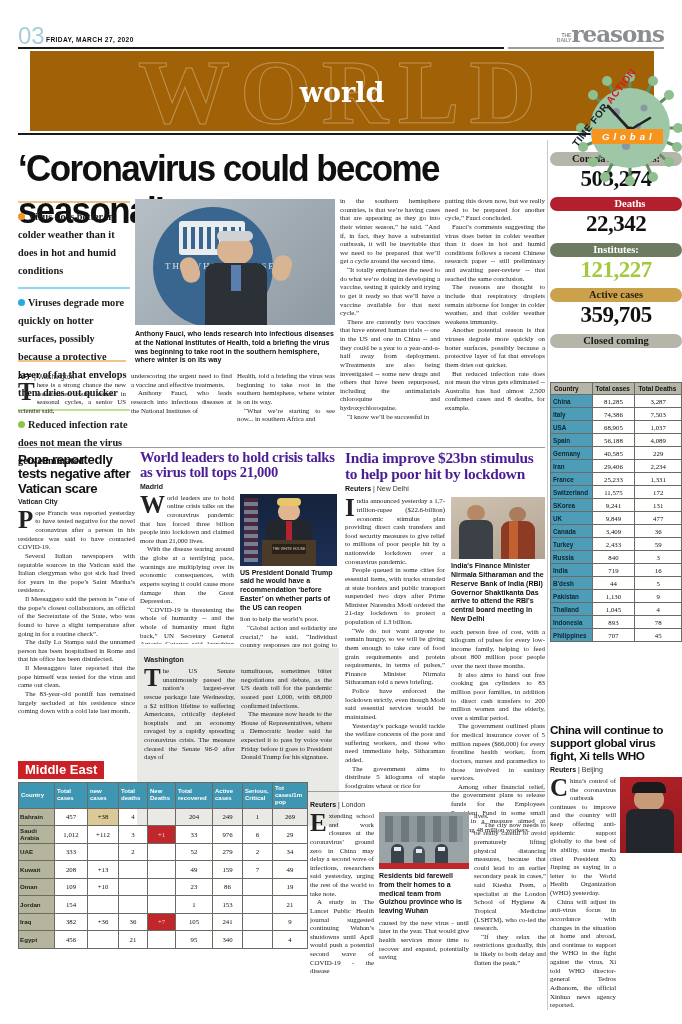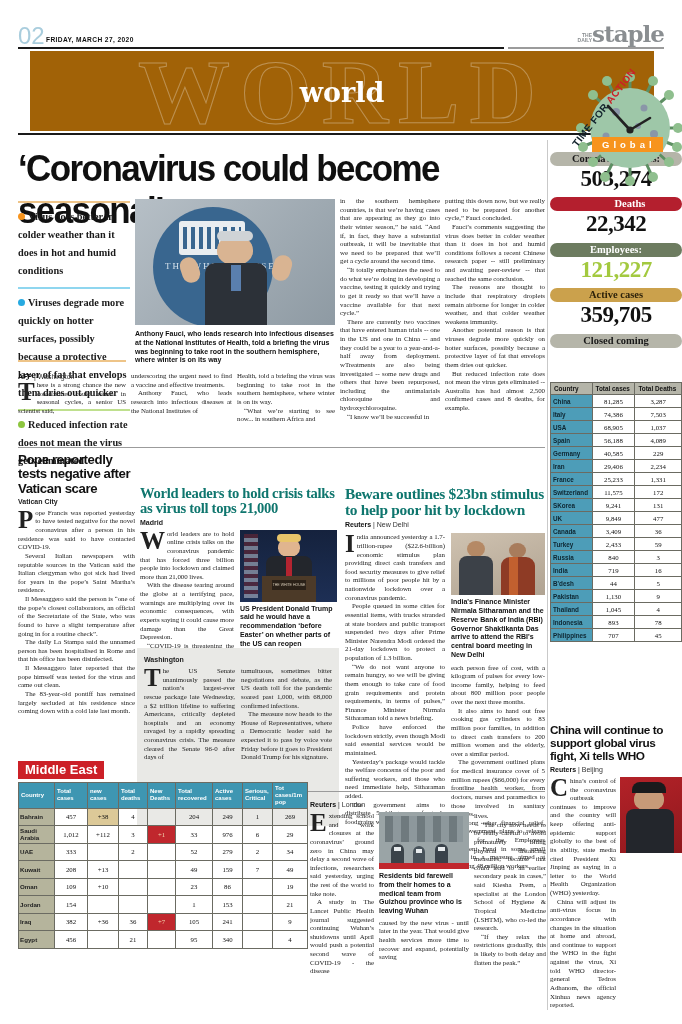--- a/index.html
+++ b/index.html
@@ -66,39 +66,39 @@
   .me-title { display:inline-block; background:#cc2027; color:#fff; font-family:"Liberation Sans",sans-serif; font-weight:bold; font-size:13px; padding:1px 7px 2px; }
   #me-table { width:289px; table-layout:fixed; }
   #me-table th { background:#3e96b2; color:#fff; font-family:"Liberation Sans",sans-serif; font-size:6px; font-weight:bold; text-align:left; padding:2px 2px; border:1px solid #6b6b62; line-height:1.15; }
   #me-table td { border:1px solid #6b6b62; font-size:6.8px; text-align:center; padding:1px; color:#111; height:17.5px; }
   #me-table td:first-child { background:#b5b49c; font-family:"Liberation Sans",sans-serif; font-weight:bold; font-size:6.2px; text-align:left; color:#222; }
   #me-table td.hl-tan { background:#dcc998; }
   #me-table td.hl-red { background:#c0272d; color:#f3d9b0; }
 
   
   .h-sans { font-family:"Liberation Sans",sans-serif; font-weight:800; color:#111; letter-spacing:-0.4px; }
-  .h-serif { font-family:"Liberation Serif",serif; font-weight:bold; color:#0f766e;margin-top:36px; }
+  .h-serif { font-family:"Liberation Serif",serif; font-weight:bold; color:#4c1d95; }
   .dateline { font-family:"Liberation Sans",sans-serif; font-weight:bold; font-size:7px; color:#222; margin:2px 0 4px; }
 
   .graybox { background:#e9e9e6; }
   .cols { display:flex; gap:6px; }
   .vline { background:#c9c9c9; }
 </style>
 </head>
 <body>
 
 <div class="page">
 
-  <div class="abs page-num" style="left:18px; top:22px;">02</div>
+  <div class="abs page-num" style="left:18px; top:22px;">03</div>
   <div class="abs issue-date" style="left:46px; top:36px;">FRIDAY, MARCH 27, 2020</div>
   <div class="abs brand" style="right:18px; top:22px;">
     <span class="pre">
       <span style="display:block;">THE</span>
       <span style="display:block;">DAILY</span>
-    </span><span class="name">staple</span>
+    </span><span class="name">reasons</span>
   </div>
   <div class="abs rule-dark" style="left:18px; top:47px; width:486px; height:2px;"></div>
   <div class="abs rule-gray" style="left:508px; top:47px; width:156px; height:2px;"></div>
 
   <div class="abs band" style="left:30px; top:51px; width:624px; height:80px;">
     <div class="watermark">WORLD</div>
     <div class="section-title">world</div>
   </div>
   <div class="abs rule-dark" style="left:18px; top:133px; width:646px; height:1.5px;"></div>
 
@@ -210,33 +210,33 @@
       <p>Anthony Fauci, who leads research into infectious diseases at the National Institutes of</p>
     </div>
   <div class="abs body-col" style="left:237px; top:372px; width:98px; height:72px;">
       <p>Health, told a briefing the virus was beginning to take root in the southern hemisphere, where winter is on its way.</p>
       <p>“What we’re starting to see now... in southern Africa and</p>
     </div>
 
   <div class="abs rule-gray" style="left:18px; top:447px; width:527px; height:1px;"></div>
 
   <div class="abs vline" style="left:547px; top:140px; width:1px; height:870px;"></div>
-  <div class="abs global-badge" style="left:592px; top:137px; z-index:6;">Global</div>
+  <div class="abs global-badge" style="left:592px; top:129px; z-index:6;font-style:italic;">Global</div>
 
   <div class="abs" style="left:550px; top:152px; width:132px;">
     <div class="stat">
       <span class="pill gray">Coronavirus Cases:</span>
       <div class="stat-value">503,274</div>
     </div>
     <div class="stat">
       <span class="pill red">Deaths</span>
       <div class="stat-value">22,342</div>
     </div>
     <div class="stat">
-      <span class="pill green">Employees:</span>
+      <span class="pill green">Institutes:</span>
       <div class="stat-value greennum">121,227</div>
     </div>
     <div class="stat">
       <span class="pill gold">Active cases</span>
       <div class="stat-value">359,705</div>
     </div>
     <div class="stat">
       <span class="pill gray">Closed coming</span>
     </div>
   </div>
@@ -410,21 +410,21 @@
           <p class="drop">The US Senate unanimously passed the nation’s largest-ever rescue package late Wednesday, a $2 trillion lifeline to suffering Americans, critically depleted hospitals and an economy ravaged by a rapidly spreading coronavirus crisis. The measure cleared the Senate 96-0 after days of</p>
         </div>
       <div class="body-col" style="width:92px; height:118px;">
           <p>tumultuous, sometimes bitter negotiations and debate, as the US death toll for the pandemic soared past 1,000, with 68,000 confirmed infections.</p>
           <p>The measure now heads to the House of Representatives, where a Democratic leader said he expected it to pass by voice vote Friday before it goes to President Donald Trump for his signature.</p>
         </div>
     </div>
   </div>
 
   <div class="abs" style="left:345px; top:450px; width:200px;">
-    <div class="h-serif" style="font-size:15.4px; line-height:1.05; letter-spacing:-0.3px;">Beware outlines $23bn stimulus to help poor hit by lockdown</div>
+    <div class="h-serif" style="font-size:15.4px; line-height:1.05; letter-spacing:-0.3px;">India improve $23bn stimulus to help poor hit by lockdown</div>
     <div class="byline" style="margin:3px 0 5px;"><b>Reuters</b> <span>| New Delhi</span></div>
     <div class="cols">
       <div class="body-col" style="width:101px; height:330px;">
           <p class="drop">India announced yesterday a 1.7-trillion-rupee ($22.6-billion) economic stimulus plan providing direct cash transfers and food security measures to give relief to millions of poor people hit by a nationwide lockdown over a coronavirus pandemic.</p>
           <p>People queued in some cities for essential items, with trucks stranded at state borders and public transport suspended two days after Prime Minister Narendra Modi ordered the 21-day lockdown to protect a population of 1.3 billion.</p>
           <p>“We do not want anyone to remain hungry, so we will be giving them enough to take care of food grain requirements and protein requirements, in terms of pulses,” Finance Minister Nirmala Sitharaman told a news briefing.</p>
           <p>Police have enforced the lockdown strictly, even though Modi said essential services would be maintained.</p>
           <p>Yesterday’s package would tackle the welfare concerns of the poor and suffering workers, and those who need immediate help, Sitharaman added.</p>
           <p>The government aims to distribute 5 kilograms of staple foodgrains wheat or rice for</p>
         </div>

